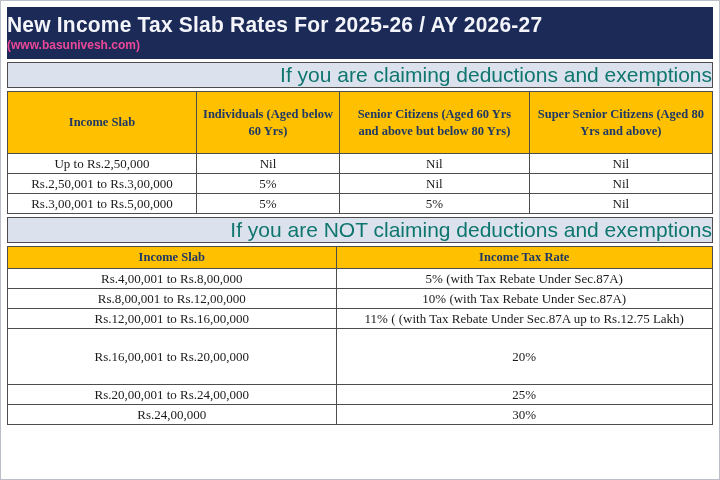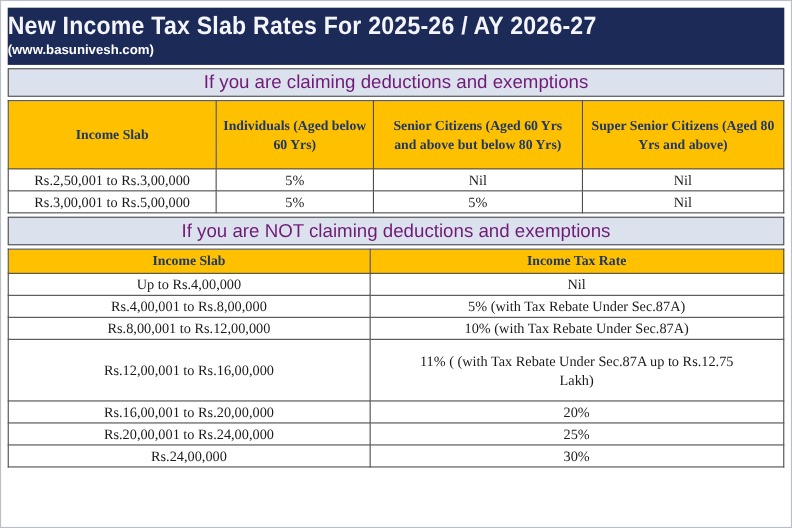--- a/index.html
+++ b/index.html
@@ -22,33 +22,33 @@
   }
   .title-block h1 {
     color: #f3f5fa;
     font-size: 21px;
     font-weight: bold;
     letter-spacing: 0.2px;
     transform: scaleY(1.08);
     line-height: 26px;
   }
   .title-block .subtitle {
-    color: #ffffff;
+    color: #ec4899;
     font-size: 12px;
     font-weight: bold;
     line-height: 16px;
   }
   
   .band {
     margin-top: 3px;
     background: #dbe2ee;
     border: 1px solid #4d4d4d;
-    text-align: center;
-    font-size: 17px;
-    color: #701a75;
+    text-align: right;
+    font-size: 21px;
+    color: #0f766e;
     padding: 2px 0 3px 0;
     line-height: 19px;
   }
   
   table {
     width: 100%;
     border-collapse: collapse;
     table-layout: fixed;
     margin-top: 3px;
     font-family: Liberation Serif, serif;
@@ -100,20 +100,26 @@
     <thead>
       <tr>
           <th>Income Slab</th>
           <th>Individuals (Aged below 60 Yrs)</th>
           <th>Senior Citizens (Aged 60 Yrs and above but below 80 Yrs)</th>
           <th>Super Senior Citizens (Aged 80 Yrs and above)</th>
         </tr>
     </thead>
     <tbody>
         <tr>
+          <td>Up to Rs.2,50,000</td>
+          <td>Nil</td>
+          <td>Nil</td>
+          <td>Nil</td>
+        </tr>
+        <tr>
           <td>Rs.2,50,001 to Rs.3,00,000</td>
           <td>5%</td>
           <td>Nil</td>
           <td>Nil</td>
         </tr>
         <tr>
           <td>Rs.3,00,001 to Rs.5,00,000</td>
           <td>5%</td>
           <td>5%</td>
           <td>Nil</td>
@@ -128,24 +134,20 @@
       <col style="width:46.6%">
       <col style="width:53.4%">
     </colgroup>
     <thead>
       <tr>
           <th>Income Slab</th>
           <th>Income Tax Rate</th>
         </tr>
     </thead>
     <tbody>
-        <tr>
-          <td>Up to Rs.4,00,000</td>
-          <td>Nil</td>
-        </tr>
         <tr>
           <td>Rs.4,00,001 to Rs.8,00,000</td>
           <td>5% (with Tax Rebate Under Sec.87A)</td>
         </tr>
         <tr>
           <td>Rs.8,00,001 to Rs.12,00,000</td>
           <td>10% (with Tax Rebate Under Sec.87A)</td>
         </tr>
         <tr>
           <td>Rs.12,00,001 to Rs.16,00,000</td>

